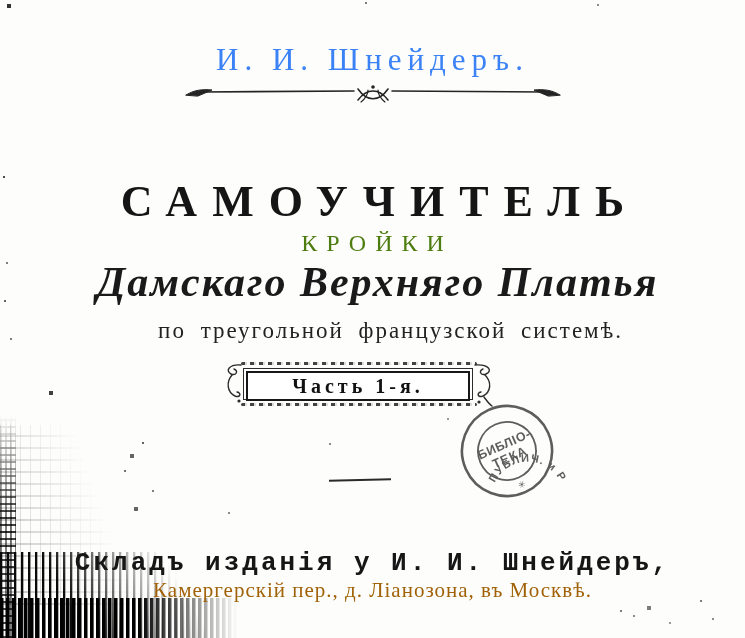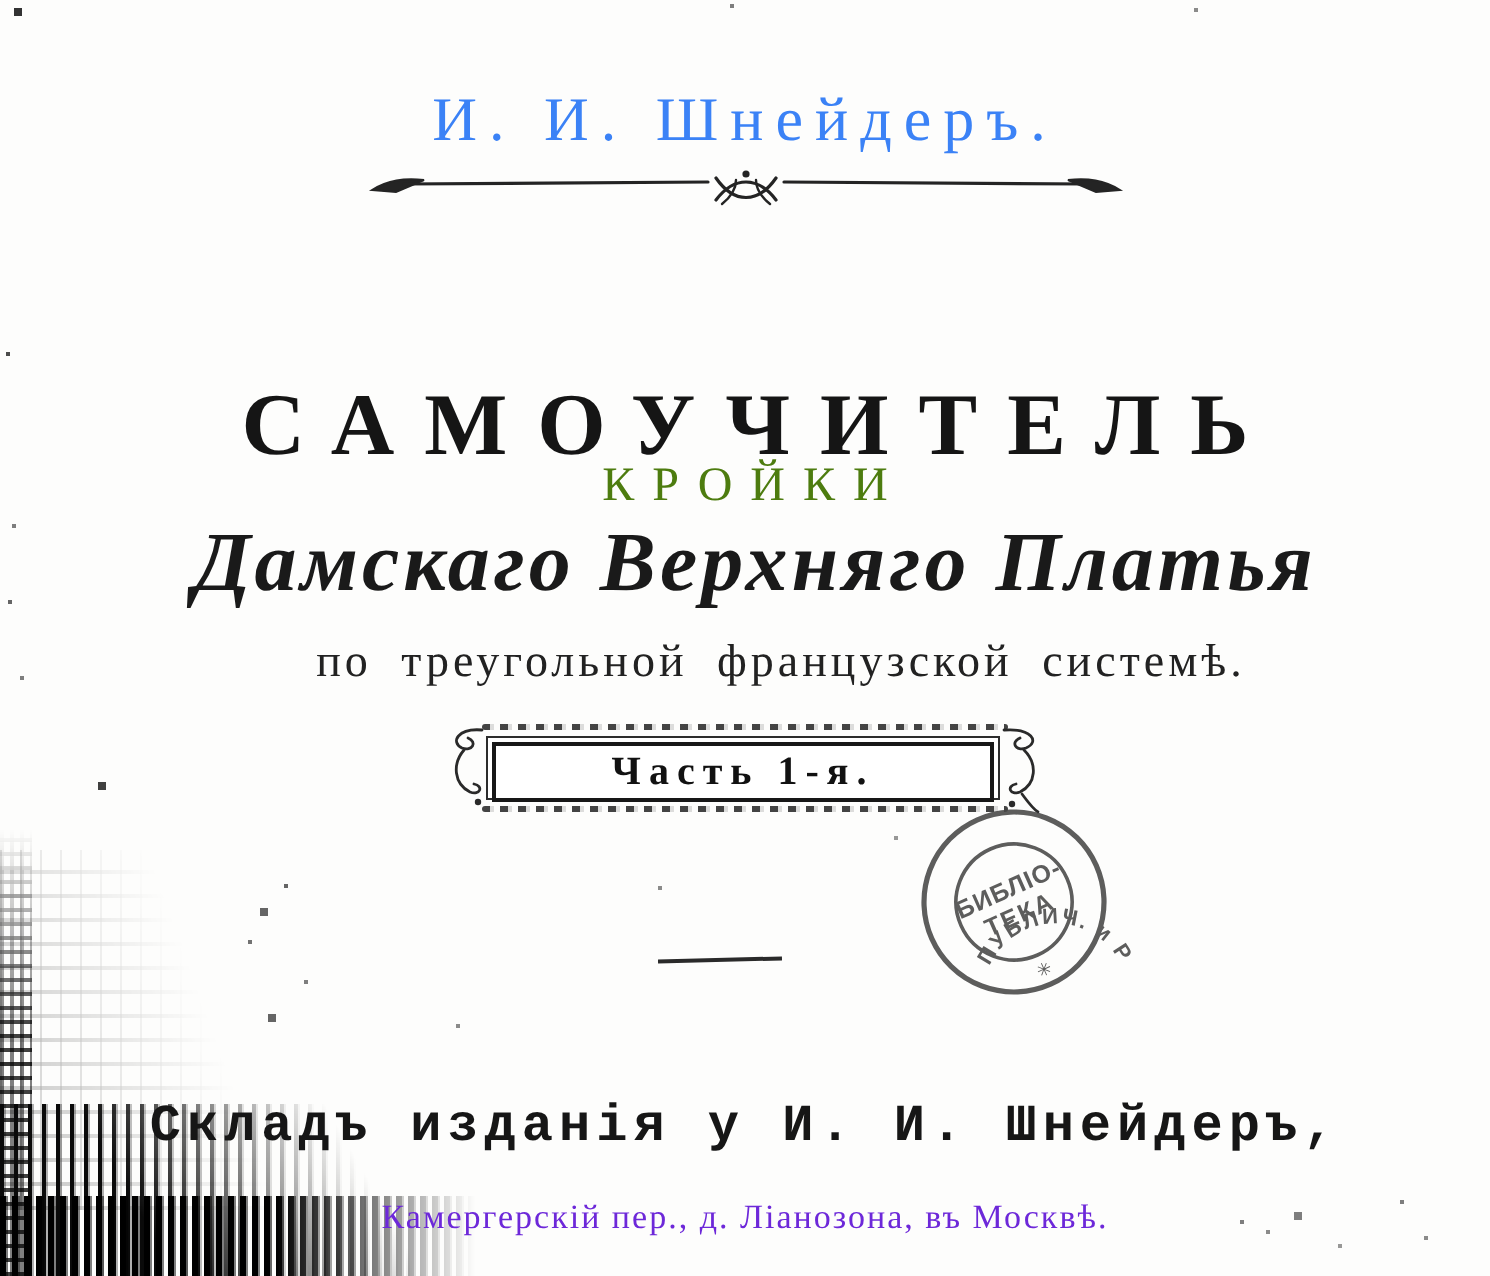--- a/index.html
+++ b/index.html
@@ -25,21 +25,20 @@
   .flourish{left:182px;top:80px;}
 
   
   .main-title{
     top:176px;
     font-size:44px;
     font-weight:700;
     letter-spacing:15px;
     text-indent:15px;
     color:#151515;
-    margin-top:11px;
   }
   .sub-title{
     top:230px;
     font-size:24px;
     letter-spacing:9px;
     text-indent:9px;
     color:#4d7c0f;
   }
   .subject-line{
     top:258px;
@@ -53,21 +52,21 @@
   .system-line{
     top:318px;
     font-size:23px;
     letter-spacing:2px;
     word-spacing:7px;
     color:#222;
     margin-left:36px;
   }
 
   
-  .banner{left:243px;top:368px;width:257px;height:32px;}
+  .banner{left:243px;top:368px;width:230px;height:32px;}
   .banner-strip{
     position:absolute;left:-2px;right:-4px;height:3px;
     background:repeating-linear-gradient(90deg, rgba(35,35,35,.85) 0 4px, rgba(35,35,35,.15) 4px 6px, transparent 6px 9px);
     border-radius:2px;
   }
   .banner-strip.top{top:-6px;}
   .banner-strip.bottom{bottom:-6px;}
   .banner-box{
     position:absolute;inset:0;
     border:1px solid #2c2c2c;
@@ -102,23 +101,22 @@
 
   
   .imprint-line1{
     top:548px;
     font-size:26px;font-weight:700;letter-spacing:3px;
     color:#161616;
     font-family:Liberation Mono, monospace;
   }
   .imprint-line2{
     top:578px;
-    font-size:17px;letter-spacing:1px;
-    color:#6d28d9;
-    margin-top:21px;
+    font-size:21px;letter-spacing:1px;
+    color:#a16207;
   }
 
   
   .noise-left-col{
     left:0;top:415px;width:16px;height:223px;
     background:
       repeating-linear-gradient(0deg, rgba(0,0,0,.75) 0 2px, transparent 2px 7px),
       repeating-linear-gradient(90deg, rgba(0,0,0,.5) 0 2px, transparent 2px 5px);
     -webkit-mask:linear-gradient(to top, #000 55%, transparent 100%);
     mask:linear-gradient(to top, #000 55%, transparent 100%);

